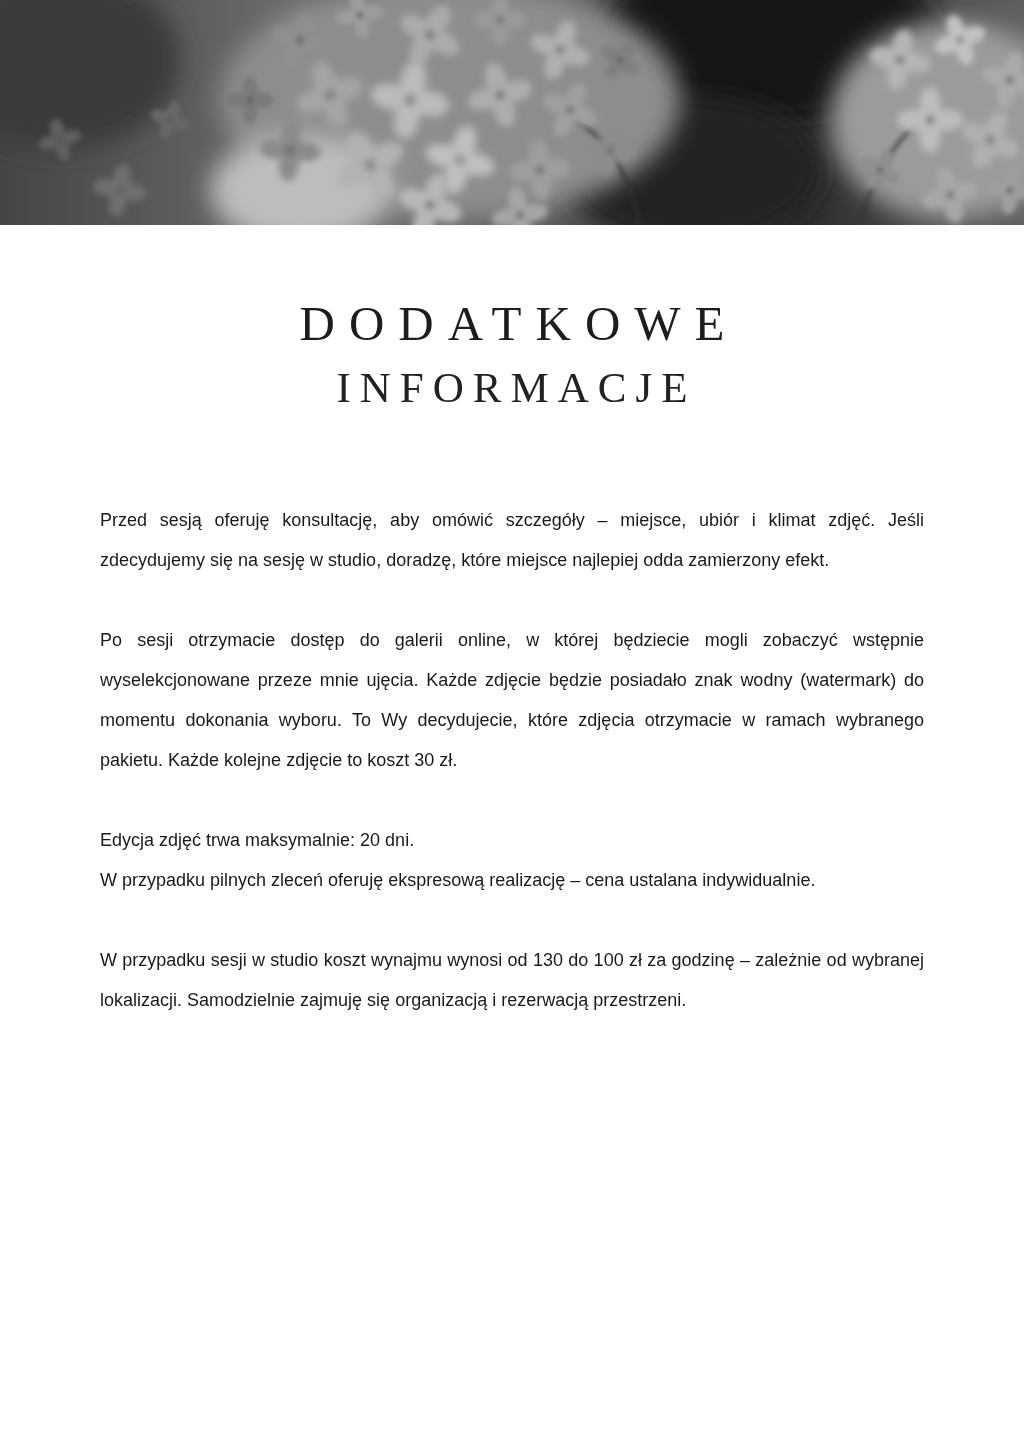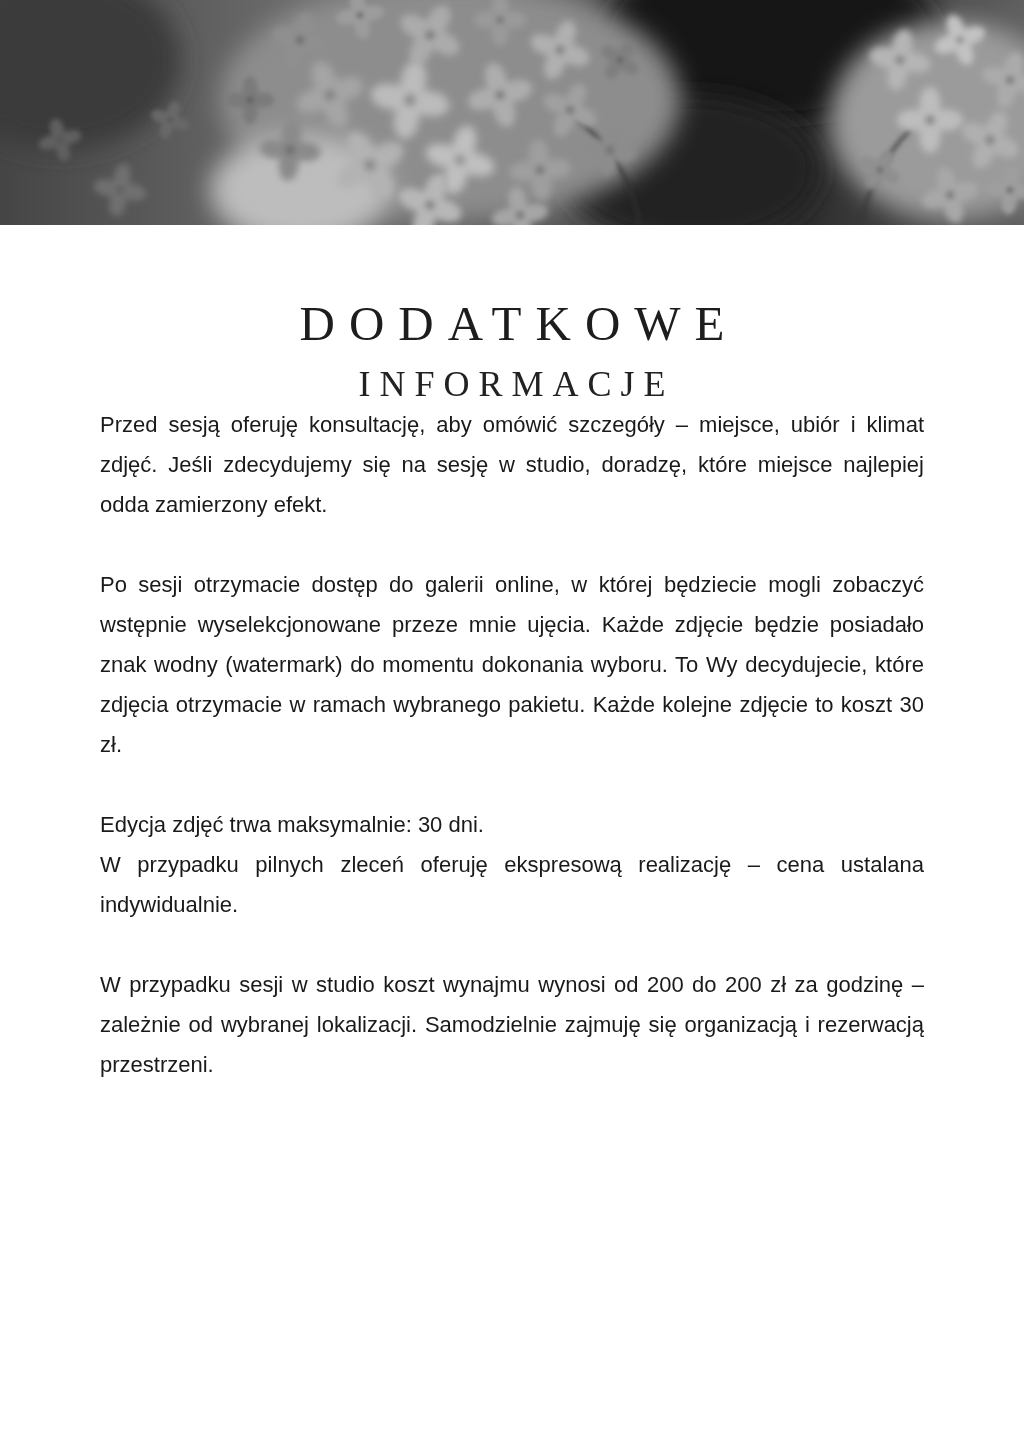--- a/index.html
+++ b/index.html
@@ -35,31 +35,32 @@
     font-weight: 400;
     font-size: 49px;
     letter-spacing: 14px;
     color: #1d1d1d;
     line-height: 1.1;
     text-indent: 14px; 
   }
   .title-block h2 {
     font-family: "Liberation Serif", "DejaVu Serif", serif;
     font-weight: 400;
-    font-size: 36px;
+    font-size: 43px;
     letter-spacing: 9px;
     color: #222222;
     margin-top: 12px;
     text-indent: 9px;
   }
 
   
   .content {
+    margin-top: 88px;
     padding: 0 100px;
-    font-size: 22px;
+    font-size: 18px;
     line-height: 40px;
     color: #1a1a1a;
   }
   .content p {
     text-align: justify;
     text-justify: inter-word;
     white-space: pre-line;
     margin-bottom: 40px;
   }
 </style>
@@ -140,18 +141,18 @@
   </div>
 
   <header class="title-block">
     <h1>DODATKOWE</h1>
     <h2>INFORMACJE</h2>
   </header>
 
   <main class="content">
     <p>Przed sesją oferuję konsultację, aby omówić szczegóły – miejsce, ubiór i klimat zdjęć. Jeśli zdecydujemy się na sesję w studio, doradzę, które miejsce najlepiej odda zamierzony efekt.</p>
     <p>Po sesji otrzymacie dostęp do galerii online, w której będziecie mogli zobaczyć wstępnie wyselekcjonowane przeze mnie ujęcia. Każde zdjęcie będzie posiadało znak wodny (watermark) do momentu dokonania wyboru. To Wy decydujecie, które zdjęcia otrzymacie w ramach wybranego pakietu. Każde kolejne zdjęcie to koszt 30 zł.</p>
-    <p>Edycja zdjęć trwa maksymalnie: 30 dni.
+    <p>Edycja zdjęć trwa maksymalnie: 20 dni.
 W przypadku pilnych zleceń oferuję ekspresową realizację – cena ustalana indywidualnie.</p>
-    <p>W przypadku sesji w studio koszt wynajmu wynosi od 200 do 200 zł za godzinę – zależnie od wybranej lokalizacji. Samodzielnie zajmuję się organizacją i rezerwacją przestrzeni.</p>
+    <p>W przypadku sesji w studio koszt wynajmu wynosi od 130 do 100 zł za godzinę – zależnie od wybranej lokalizacji. Samodzielnie zajmuję się organizacją i rezerwacją przestrzeni.</p>
   </main>
 
 </div>
 
 </body></html>

